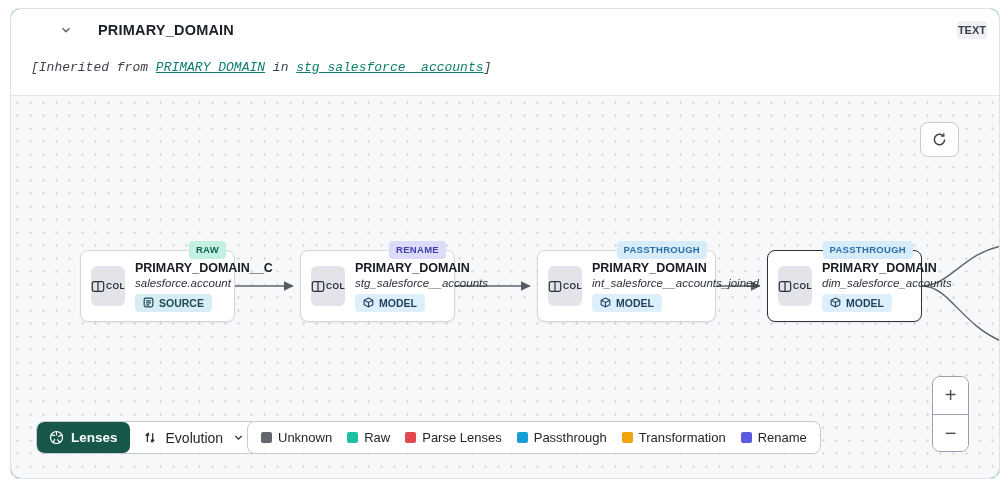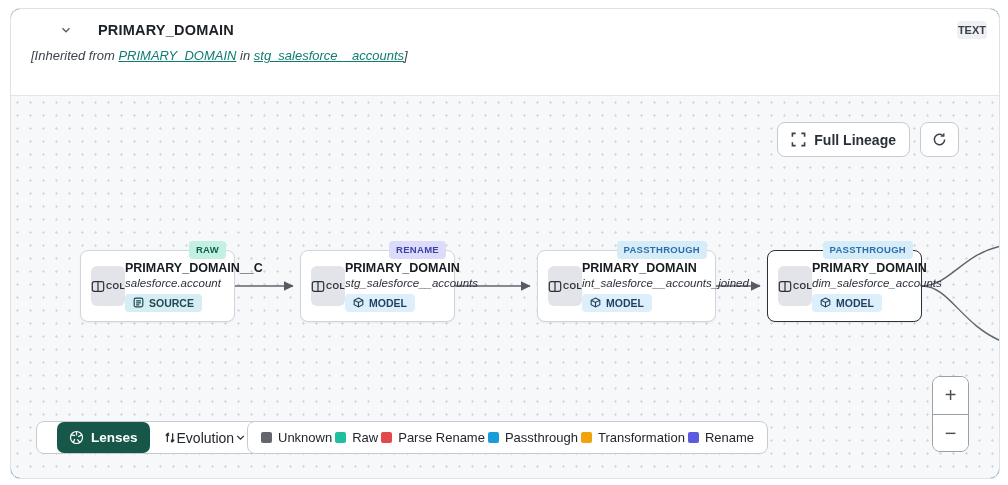--- a/index.html
+++ b/index.html
@@ -9,21 +9,21 @@
     background:#0369a1; border:1px solid #dfe1e6; border-radius:10px; overflow:hidden;
   }
   
   .hdr { padding:12px 12px 12px 20px; background:#fff; border-bottom:1px solid #e3e5e9; height:87px; }
   .hdr-row { display:flex; align-items:center; padding-left:28px; }
   .chev { width:14px; height:14px; color:#5a6068; flex:0 0 auto; cursor:pointer; }
   .hdr-title { font-size:14.5px; font-weight:700; color:#1c2127; margin-left:25px; letter-spacing:.2px; }
   .type-badge { margin-left:auto; background:#eef0f3; color:#3c4149; font-size:11px; font-weight:600; padding:3px 1px; border-radius:4px; }
   .desc { margin:7px 0 0 0; font-style:italic; font-size:13.5px; color:#22262d; }
   .desc code { font-family:"DejaVu Sans Mono", monospace; font-weight:700; font-style:normal; font-size:12px; color:#1c2127; }
-  .inherited { margin-top:9px; font-style:italic; font-size:13px; color:#3d434b; }
+  .inherited { margin-top:21px; font-style:italic; font-size:13px; color:#3d434b;font-family:Liberation Mono, monospace; }
   .inherited a { color:#0e7d6f; text-decoration:underline; cursor:pointer; }
   
   .canvas {
     position:relative; width:100%; height:382px; background-color:#f7f8f9;
     background-image: radial-gradient(circle, #d6d9de 1px, rgba(0,0,0,0) 1.2px);
     background-size:13px 13px;
   }
   .edges { position:absolute; inset:0; width:100%; height:100%; pointer-events:none; }
   
   .btn { display:inline-flex; align-items:center; gap:8px; background:#fff; border:1px solid #c7cbd1; border-radius:8px; color:#2b3037; font-size:14px; cursor:pointer; }
@@ -42,31 +42,31 @@
     border-radius:4px; font-size:9.5px; font-weight:700; letter-spacing:.3px;
   }
   .tag-raw { background:#c2f0e1; color:#0f6150; }
   .tag-rename { background:#dcdbfa; color:#413fa8; }
   .tag-passthrough { background:#d7ecf9; color:#2c6fa8; }
   .col-chip {
     flex:0 0 auto; width:34px; height:40px; background:#e3e4e9; border-radius:6px;
     display:flex; flex-direction:row; align-items:center; justify-content:center; gap:1px; color:#2c3138;
   }
   .col-chip .lbl { font-size:8.5px; font-weight:700; letter-spacing:.3px; }
-  .node-body { display:flex; flex-direction:column; min-width:0; }
+  .node-body { margin-left:10px; display:flex; flex-direction:column; min-width:0; }
   .node-title { font-size:12.5px; font-weight:700; color:#171b20; white-space:nowrap; }
   .node-sub { font-size:11.5px; color:#2c323a; margin-top:2px; white-space:nowrap;font-style:italic; }
   .res-badge { margin-top:5px; align-self:flex-start; display:inline-flex; align-items:center; gap:5px; padding:3px 8px; border-radius:4px; font-size:10.5px; font-weight:700; }
   .res-source { background:#d6edf3; color:#1f4854; }
   .res-model { background:#ddeffb; color:#1f3f5e; }
   
-  .lens-group { position:absolute; left:25px; top:325px; height:33px; display:flex; border:1px solid #c7cbd1; border-radius:8px; background:#fff; overflow:hidden;padding-left:20px; }
+  .lens-group { position:absolute; left:25px; top:325px; height:33px; display:flex; border:1px solid #c7cbd1; border-radius:8px; background:#fff; overflow:hidden; }
   .lenses-btn { display:flex; align-items:center; gap:7px; background:#16574a; color:#fff; font-size:13.5px; font-weight:700; padding:0 12px; border-radius:7px; cursor:pointer; }
-  .lens-select { display:flex; align-items:center; padding:0 13px; font-size:14px; color:#22262d; cursor:pointer; }
-  .legend { position:absolute; left:236px; top:325px; height:33px; display:flex; align-items:center; gap:3px; background:#fff; border:1px solid #c7cbd1; border-radius:8px; padding:0 13px; }
+  .lens-select { display:flex; align-items:center; gap:9px; padding:0 13px; font-size:14px; color:#22262d; cursor:pointer; }
+  .legend { position:absolute; left:236px; top:325px; height:33px; display:flex; align-items:center; gap:15px; background:#fff; border:1px solid #c7cbd1; border-radius:8px; padding:0 13px; }
   .leg-item { display:flex; align-items:center; gap:6px; font-size:13px; color:#22262d; }
   .swatch { width:11px; height:11px; border-radius:2px; flex:0 0 auto; }
   
   .zoomers { position:absolute; right:30px; top:280px; width:37px; border:1px solid #9ba0a8; border-radius:8px; background:#fff; overflow:hidden; }
   .zoom-btn { width:100%; height:37px; display:flex; align-items:center; justify-content:center; font-size:20px; color:#4a5058; background:#fff; border:none; cursor:pointer; }
   .zoom-btn + .zoom-btn { border-top:1px solid #9ba0a8; }
 </style>
 </head>
 <body>
 
@@ -91,26 +91,20 @@
           <path d="M0,0 L7,3.5 L0,7 z" fill="#565b63"></path>
         </marker>
       </defs>
       <line x1="224" y1="190" x2="282" y2="190" stroke="#5f646c" stroke-width="1.4" marker-end="url(#arrow)"></line>
       <line x1="444" y1="190" x2="519" y2="190" stroke="#5f646c" stroke-width="1.4" marker-end="url(#arrow)"></line>
       <line x1="705" y1="190" x2="749" y2="190" stroke="#5f646c" stroke-width="1.4" marker-end="url(#arrow)"></line>
       <path d="M911,190 C938,190 952,158 990,150" fill="none" stroke="#5f646c" stroke-width="1.4"></path>
       <path d="M911,190 C938,190 950,228 990,245" fill="none" stroke="#5f646c" stroke-width="1.4"></path>
     </svg>
 
-    <button class="btn full-lineage">
-      <svg class="icon14" viewBox="0 0 16 16" fill="none" stroke="currentColor" stroke-width="1.7">
-          <path d="M1.5 5V1.5H5M11 1.5h3.5V5M14.5 11v3.5H11M5 14.5H1.5V11"></path>
-        </svg>
-      <span>Full Lineage</span>
-    </button>
     <button class="btn refresh">
       <svg class="icon14" viewBox="0 0 16 16" fill="none" stroke="currentColor" stroke-width="1.6">
           <path d="M13.5 8a5.5 5.5 0 1 1-1.6-3.9"></path>
           <path d="M12.6 1.2v3.2H9.4" stroke-width="1.4" fill="none"></path>
         </svg>
     </button>
 
     <div class="node" style="left:69px">
       <span class="tag tag-raw">RAW</span>
       <div class="col-chip">
@@ -225,21 +219,21 @@
       <span class="leg-item">
           <span class="swatch" style="background-color: rgb(99, 103, 109);"></span>
           <span>Unknown</span>
         </span>
       <span class="leg-item">
           <span class="swatch" style="background-color: rgb(29, 191, 158);"></span>
           <span>Raw</span>
         </span>
       <span class="leg-item">
           <span class="swatch" style="background-color: rgb(228, 72, 79);"></span>
-          <span>Parse Rename</span>
+          <span>Parse Lenses</span>
         </span>
       <span class="leg-item">
           <span class="swatch" style="background-color: rgb(25, 157, 217);"></span>
           <span>Passthrough</span>
         </span>
       <span class="leg-item">
           <span class="swatch" style="background-color: rgb(240, 163, 11);"></span>
           <span>Transformation</span>
         </span>
       <span class="leg-item">

